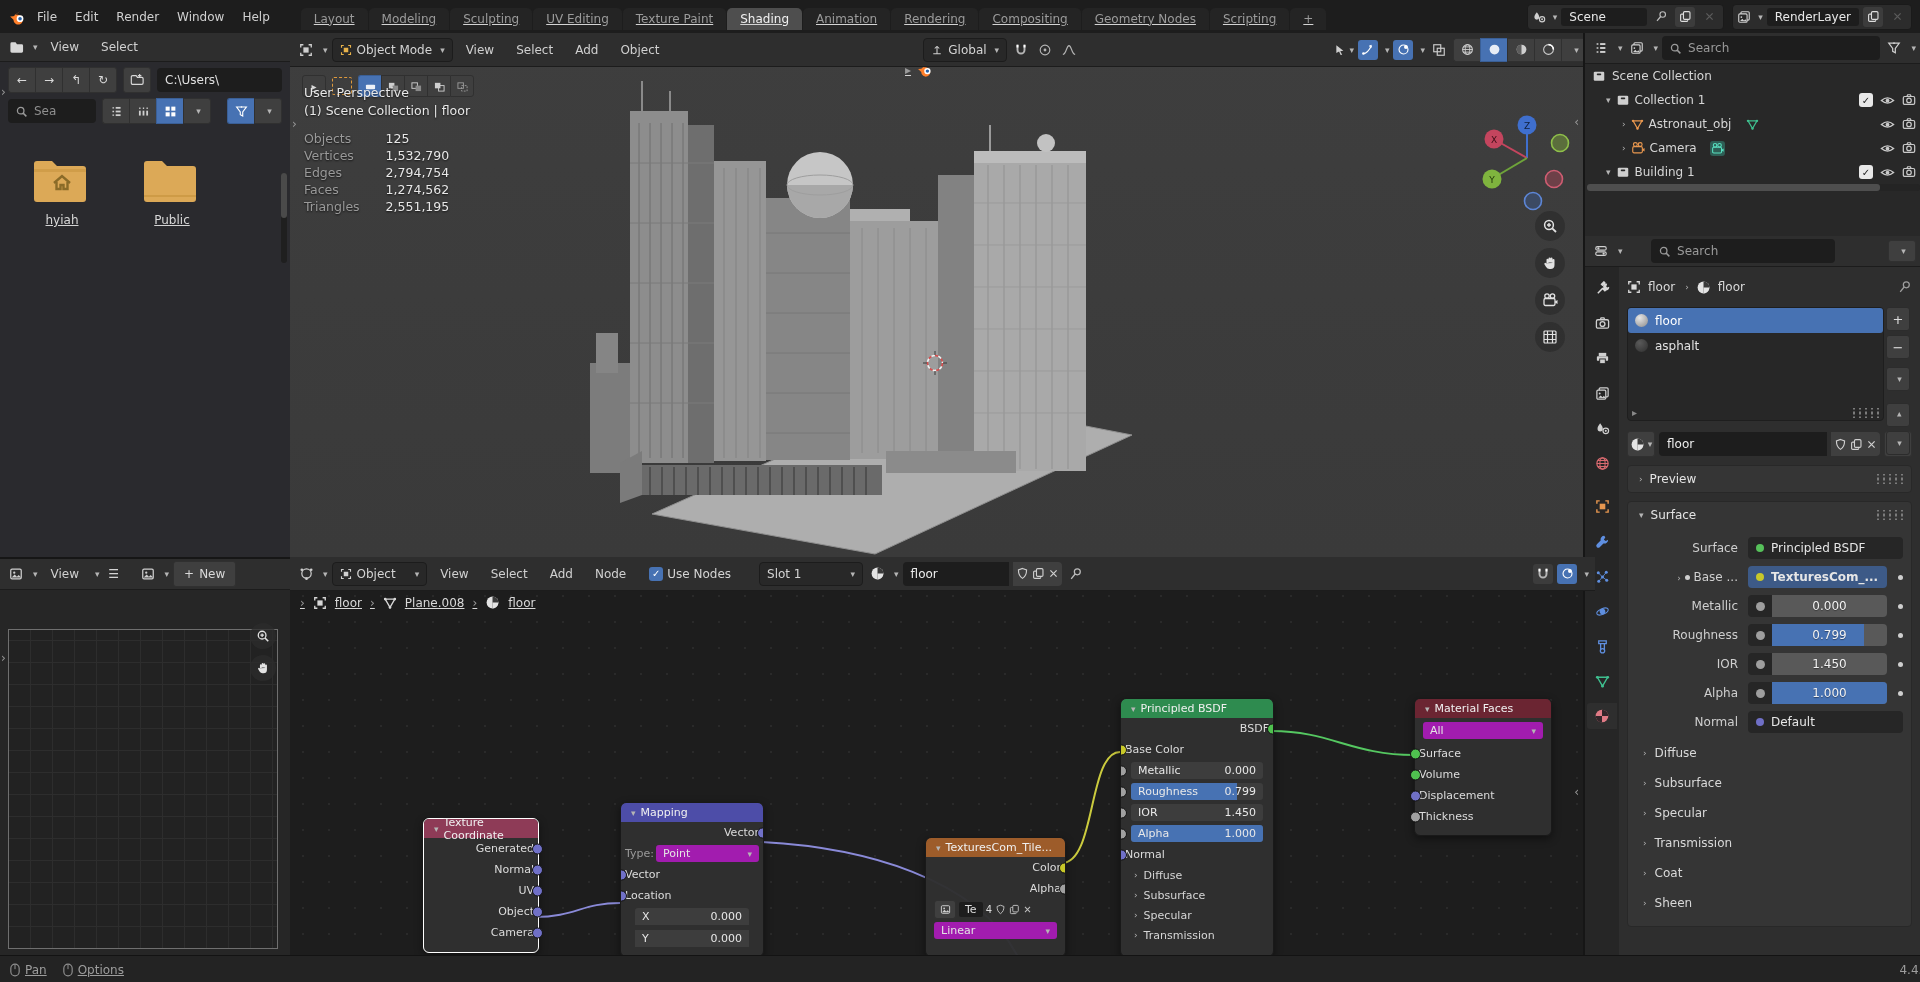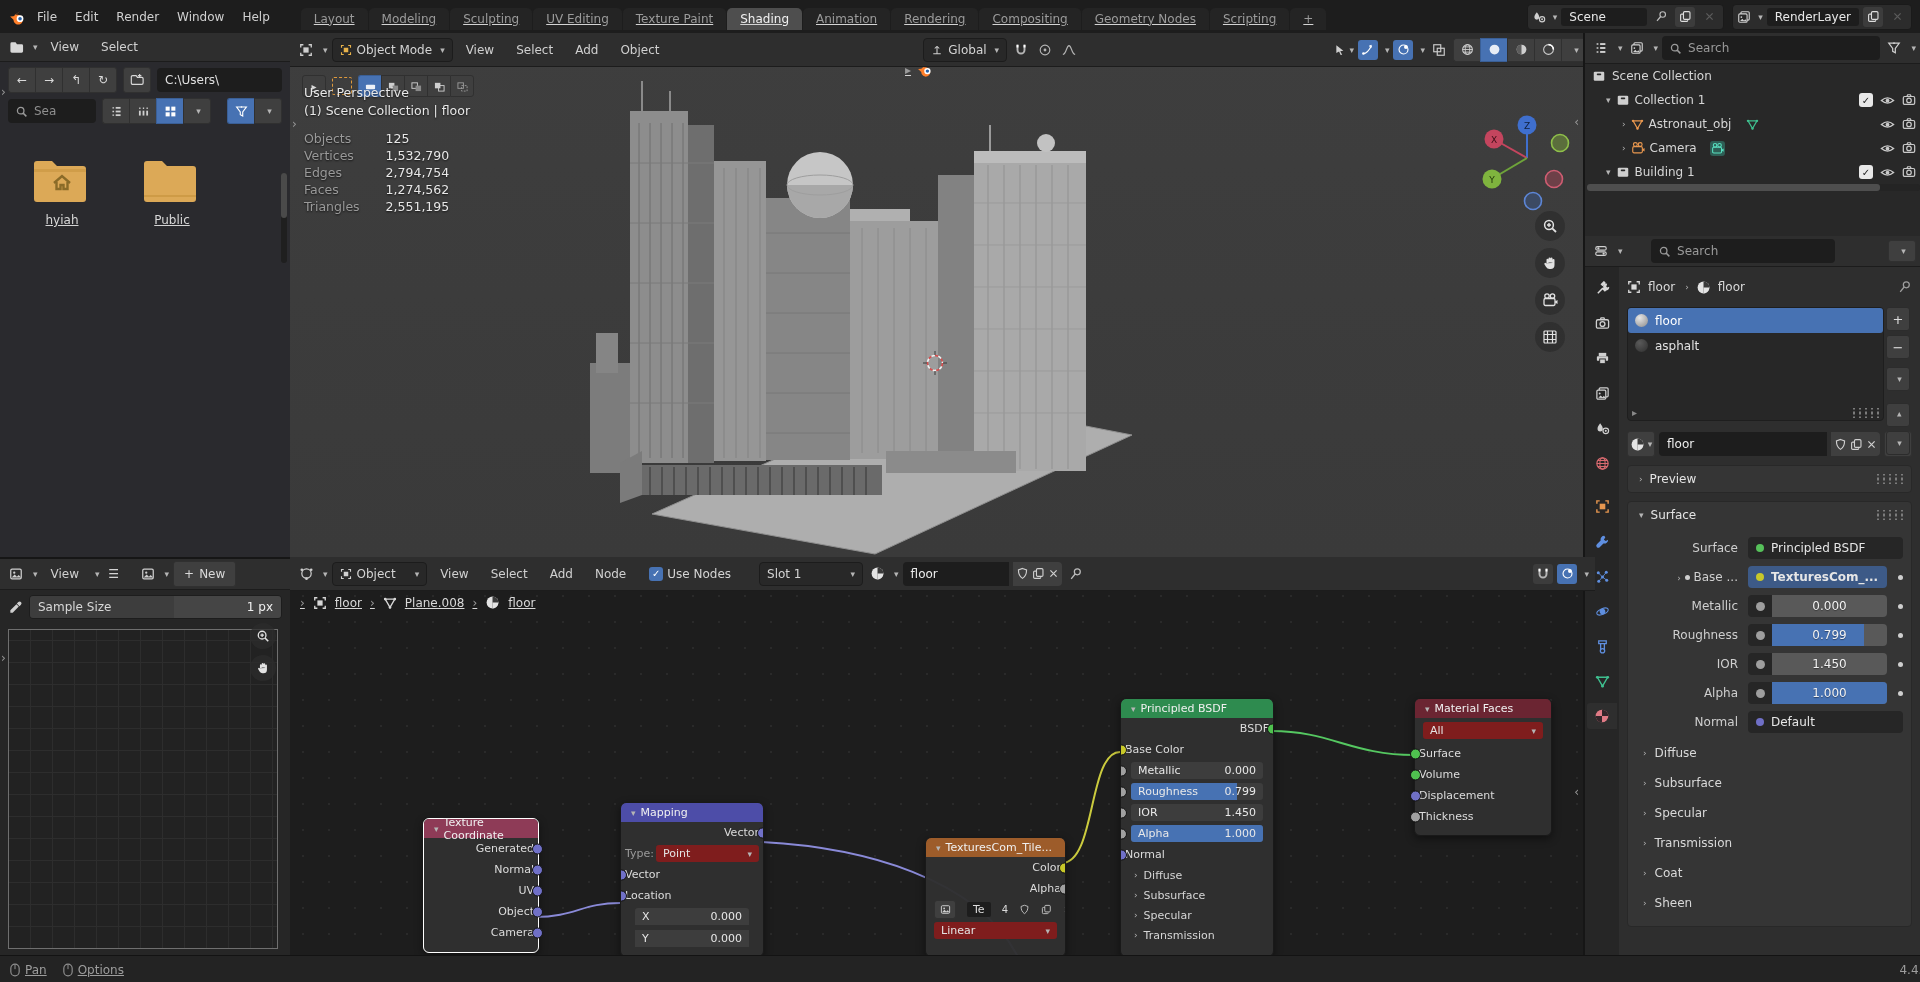--- a/index.html
+++ b/index.html
@@ -105,21 +105,21 @@
   .node-h{height:19px;display:flex;align-items:center;gap:5px;padding:0 7px;border-radius:5px 5px 0 0;color:#f0f0f0;}
   .nrow{position:relative;display:flex;align-items:center;height:21px;padding:0 4px;}
   .nrow.right{justify-content:flex-end;}
   .sock{position:absolute;width:9px;height:9px;border-radius:50%;border:1px solid #131313;top:50%;transform:translateY(-50%);}
   .sock.in{left:-5px;} .sock.out{right:-5px;}
   .s-yel{background:#c7c729;} .s-vio{background:#7070c7;} .s-grn{background:#4fc14f;} .s-gry{background:#a0a0a0;}
   .nslider{flex:1;height:17px;background:#3d3d3d;border-radius:3px;position:relative;overflow:hidden;display:flex;align-items:center;padding:0 7px;color:#e8e8e8;}
   .nslider .fill{position:absolute;left:0;top:0;bottom:0;background:#4772b3;}
   .nslider .lab,.nslider .v{position:relative;z-index:1;}
   .nslider .v{margin-left:auto;}
-  .ndd{flex:1;height:17px;background:#7f1d1d;border-radius:3px;display:flex;align-items:center;padding:0 7px;color:#e4e4e4;}
+  .ndd{flex:1;height:17px;background:#a21caf;border-radius:3px;display:flex;align-items:center;padding:0 7px;color:#e4e4e4;}
   .nsect{display:flex;align-items:center;gap:6px;height:20px;padding:0 10px;color:#d6d6d6;}
   
   #status{left:0;top:955px;width:1920px;height:27px;background:#232323;border-top:1px solid #131313;display:flex;align-items:center;padding:0 10px;gap:16px;color:#9d9d9d;}
   .checkbox{width:14px;height:14px;border-radius:3px;background:#4772b3;display:flex;align-items:center;justify-content:center;color:#fff;font-size:10px;}
   .checkbox.white{background:#e8e8e8;color:#222;}
   .mini{font-size:10px;}
 </style>
 </head>
 <body>
 
@@ -1252,31 +1252,20 @@
           <svg width="14" height="14" color="#d0d0d0">
             <use href="#i-pic"></use>
           </svg>
         </span>
       <span class="chev">▾</span>
       <span class="tbtn" style="padding:0 10px;gap:5px">
           <span>+</span>
           <span>New</span>
         </span>
     </div>
-    <div class="samplerow">
-      <span>
-          <svg width="15" height="15" color="#cfcfcf">
-            <use href="#i-dropper"></use>
-          </svg>
-        </span>
-      <div class="split">
-        <span class="l">Sample Size</span>
-        <span class="r">1 px</span>
-      </div>
-    </div>
     <span class="abs dim" style="left:1px;top:92px">›</span>
     <div class="scopebox"></div>
     <div class="float-btn" style="right:14px;top:64px;width:26px;height:26px">
         <svg width="14" height="14" color="#e2e2e2">
           <use href="#i-zoomp"></use>
         </svg>
       </div>
     <div class="float-btn" style="right:14px;top:96px;width:26px;height:26px">
         <svg width="14" height="14" color="#e2e2e2">
           <use href="#i-hand"></use>
@@ -1364,21 +1353,21 @@
           <span>TexturesCom_Tile...</span>
         </div>
       <div class="nrow right">
           <span>Color</span>
           <span class="sock out s-yel"></span>
         </div>
       <div class="nrow right">
           <span>Alpha</span>
           <span class="sock out s-gry"></span>
         </div>
-      <div class="nrow" style="gap:11px;padding:0 8px">
+      <div class="nrow" style="gap:3px;padding:0 8px">
         <span class="tbtn" style="height:17px;min-width:20px">
             <svg width="11" height="11" color="#cfcfcf">
               <use href="#i-pic"></use>
             </svg>
           </span>
         <span style="background:#1d1d1d;border-radius:2px;padding:1px 6px">Te</span>
         <span class="mini">4</span>
         <span>
             <svg width="11" height="11" color="#bfbfbf">
               <use href="#i-shield"></use>

